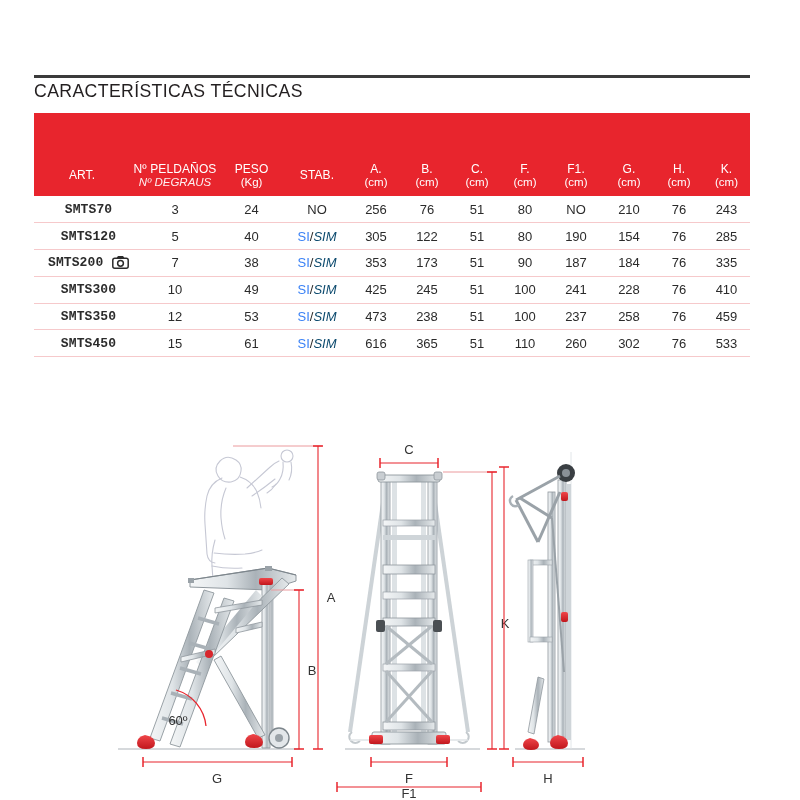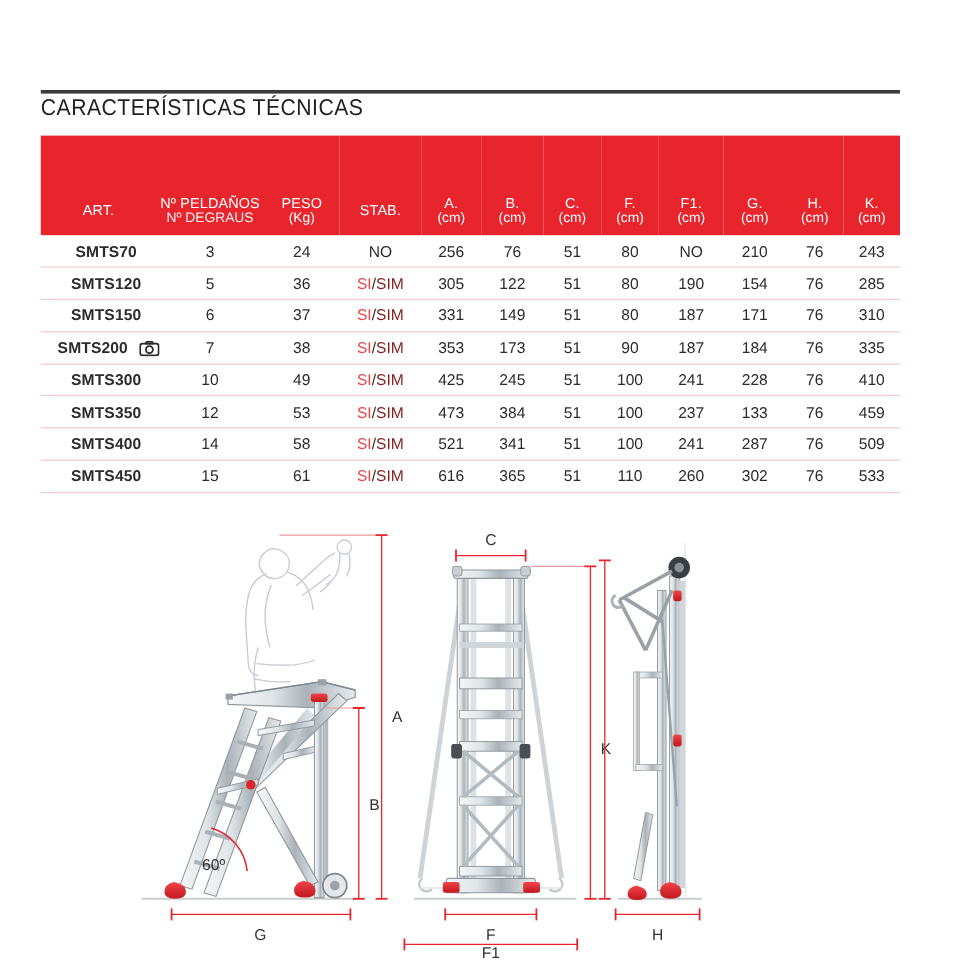--- a/index.html
+++ b/index.html
@@ -35,47 +35,48 @@
   table.spec thead th{
     background:#e8252d;color:#ffffff;
     font-weight:400;
     padding:6px 0 7px 0;
     text-align:center;vertical-align:middle;
     line-height:1.12;
     height:38px;
   }
   th .l1{display:block;font-size:12px;letter-spacing:.1px;margin-top:44px;}
   th .l2{display:block;font-size:11.5px;}
-  th .l2.it{opacity:.93;}
+  th .l2.it{font-style:italic;opacity:.93;}
   th.art{text-align:left;padding-left:14px;font-size:12px;}
 
   table.spec tbody td{
     border-bottom:1.2px solid #f6c9cb;
     height:23.8px;
     text-align:center;
     vertical-align:middle;
     color:#2b2b2b;
     font-size:13px;
   }
   table.spec tbody tr:last-child td{border-bottom:1.2px solid #f6c9cb;}
   td.art{
     text-align:left;padding-left:14px;
     color:#e8252d;font-weight:bold;font-size:12.5px;
     letter-spacing:.1px;
     white-space:nowrap;
+    font-family:Liberation Mono, monospace;
   }
   td.art .code{display:inline-block;}
   .cam{
     display:inline-block;vertical-align:-3px;margin-left:9px;
     width:17px;height:13px;position:relative;
   }
   .cam svg{display:block;}
-  .stab .si{color:#ef4444;}
+  .stab .si{color:#3b82f6;}
   .stab .sep{color:#2b2b2b;}
-  .stab .sim{color:#7f1d1d;}
+  .stab .sim{font-style:italic;color:#0c4a6e;}
 
   
   col.c-art{width:96px}
   col.c-peld{width:90px}
   col.c-peso{width:63px}
   col.c-stab{width:68px}
   col.c-a{width:50px}
   col.c-b{width:52px}
   col.c-c{width:48px}
   col.c-f{width:48px}
@@ -179,44 +180,30 @@
             <td>51</td>
             <td>80</td>
             <td>NO</td>
             <td>210</td>
             <td>76</td>
             <td>243</td>
           </tr>
           <tr>
             <td class="art"><span class="code">SMTS120</span></td>
             <td>5</td>
-            <td>36</td>
+            <td>40</td>
             <td class="stab"><span class="si">SI</span><span class="sep">/</span><span class="sim">SIM</span></td>
             <td>305</td>
             <td>122</td>
             <td>51</td>
             <td>80</td>
             <td>190</td>
             <td>154</td>
             <td>76</td>
             <td>285</td>
-          </tr>
-          <tr>
-            <td class="art"><span class="code">SMTS150</span></td>
-            <td>6</td>
-            <td>37</td>
-            <td class="stab"><span class="si">SI</span><span class="sep">/</span><span class="sim">SIM</span></td>
-            <td>331</td>
-            <td>149</td>
-            <td>51</td>
-            <td>80</td>
-            <td>187</td>
-            <td>171</td>
-            <td>76</td>
-            <td>310</td>
           </tr>
           <tr>
             <td class="art"><span class="code">SMTS200</span><span class="cam"><svg width="17" height="13" viewBox="0 0 17 13">
                   <rect x="0.8" y="2.3" width="15.4" height="9.9" rx="2" fill="none" stroke="#2b2b2b" stroke-width="1.5"></rect>
                   <path d="M5.3 2.3 L6.3 0.7 L10.7 0.7 L11.7 2.3 Z" fill="none" stroke="#2b2b2b" stroke-width="1.4" stroke-linejoin="round"></path>
                   <circle cx="8.5" cy="7.3" r="2.9" fill="none" stroke="#2b2b2b" stroke-width="1.5"></circle>
                 </svg></span></td>
             <td>7</td>
             <td>38</td>
             <td class="stab"><span class="si">SI</span><span class="sep">/</span><span class="sim">SIM</span></td>
@@ -242,41 +229,27 @@
             <td>228</td>
             <td>76</td>
             <td>410</td>
           </tr>
           <tr>
             <td class="art"><span class="code">SMTS350</span></td>
             <td>12</td>
             <td>53</td>
             <td class="stab"><span class="si">SI</span><span class="sep">/</span><span class="sim">SIM</span></td>
             <td>473</td>
-            <td>384</td>
+            <td>238</td>
             <td>51</td>
             <td>100</td>
             <td>237</td>
-            <td>133</td>
+            <td>258</td>
             <td>76</td>
             <td>459</td>
-          </tr>
-          <tr>
-            <td class="art"><span class="code">SMTS400</span></td>
-            <td>14</td>
-            <td>58</td>
-            <td class="stab"><span class="si">SI</span><span class="sep">/</span><span class="sim">SIM</span></td>
-            <td>521</td>
-            <td>341</td>
-            <td>51</td>
-            <td>100</td>
-            <td>241</td>
-            <td>287</td>
-            <td>76</td>
-            <td>509</td>
           </tr>
           <tr>
             <td class="art"><span class="code">SMTS450</span></td>
             <td>15</td>
             <td>61</td>
             <td class="stab"><span class="si">SI</span><span class="sep">/</span><span class="sim">SIM</span></td>
             <td>616</td>
             <td>365</td>
             <td>51</td>
             <td>110</td>

